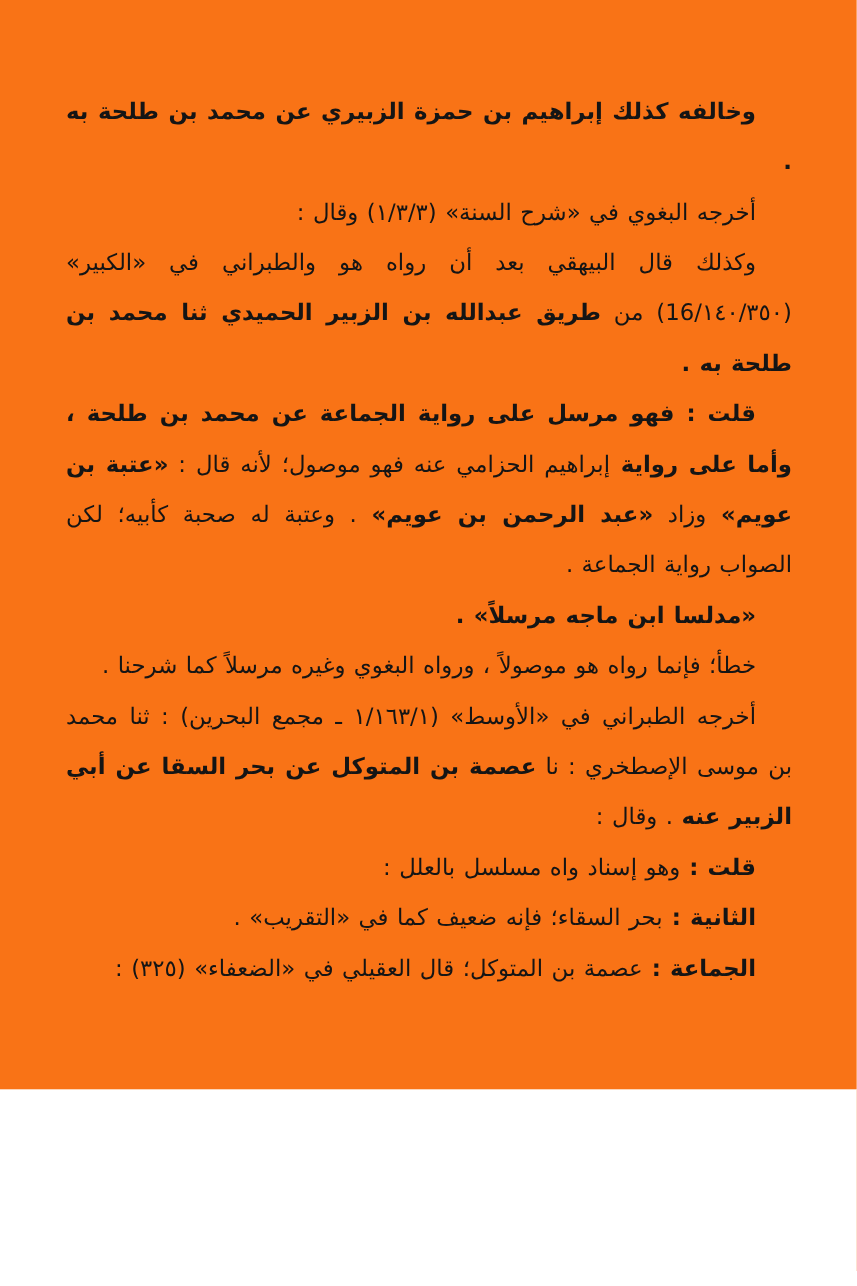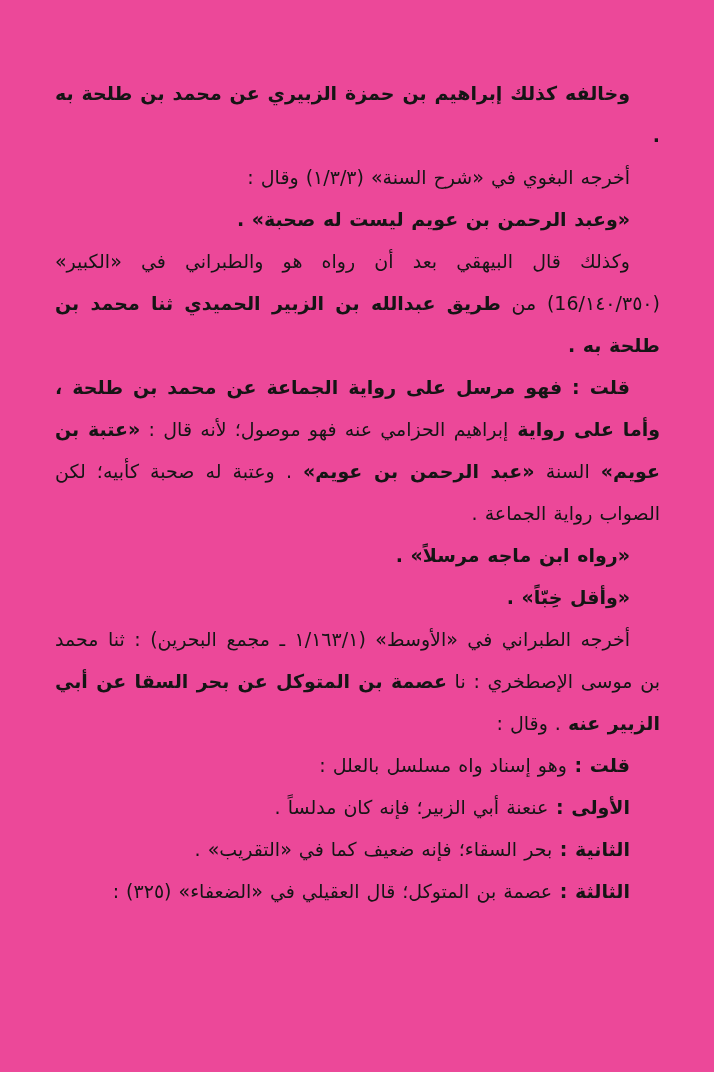--- a/index.html
+++ b/index.html
@@ -4,22 +4,22 @@
 <style>
   html, body {
     margin: 0;
     padding: 0;
     background: #ffffff;
   }
   .page {
     position: relative;
     box-sizing: border-box;
     width: 714px;
-    height: 1072px;
-    background: #ec4899;
+    height: 908px;
+    background: #f97316;
     direction: rtl;
     font-family: "DejaVu Sans", sans-serif;
     color: #151515;
     padding: 72px 54px 0 55px;
     overflow: hidden;
   }
   .text-block {
     width: 100%;
   }
   .para {
@@ -35,39 +35,37 @@
 </head>
 <body>
 
 <div class="page">
   <div class="text-block">
 
     <p class="para"><span class="b">وخالفه كذلك إبراهيم بن حمزة الزبيري عن محمد بن طلحة به .</span></p>
 
     <p class="para"><span>أخرجه البغوي في «شرح السنة» (١/٣/٣) وقال :</span></p>
 
-    <p class="para"><span class="b">«وعبد الرحمن بن عويم ليست له صحبة» .</span></p>
 
     <p class="para"><span>وكذلك قال البيهقي بعد أن رواه هو والطبراني في «الكبير» (16/١٤٠/٣٥٠) من </span><span class="b">طريق عبدالله بن الزبير الحميدي ثنا محمد بن طلحة به .</span></p>
 
-    <p class="para"><span class="b">قلت : فهو مرسل على رواية الجماعة عن محمد بن طلحة ، وأما على رواية </span><span>إبراهيم الحزامي عنه فهو موصول؛ لأنه قال : </span><span class="b">«عتبة بن عويم»</span><span> السنة </span><span class="b">«عبد الرحمن بن عويم»</span><span> . وعتبة له صحبة كأبيه؛ لكن الصواب رواية الجماعة .</span></p>
+    <p class="para"><span class="b">قلت : فهو مرسل على رواية الجماعة عن محمد بن طلحة ، وأما على رواية </span><span>إبراهيم الحزامي عنه فهو موصول؛ لأنه قال : </span><span class="b">«عتبة بن عويم»</span><span> وزاد </span><span class="b">«عبد الرحمن بن عويم»</span><span> . وعتبة له صحبة كأبيه؛ لكن الصواب رواية الجماعة .</span></p>
 
 
-    <p class="para"><span class="b">«رواه ابن ماجه مرسلاً» .</span></p>
+    <p class="para"><span class="b">«مدلسا ابن ماجه مرسلاً» .</span></p>
+
+    <p class="para"><span>خطأ؛ فإنما رواه هو موصولاً ، ورواه البغوي وغيره مرسلاً كما شرحنا .</span></p>
 
 
-
-    <p class="para"><span class="b">«وأقل خِبّاً» .</span></p>
 
     <p class="para"><span>أخرجه الطبراني في «الأوسط» (١/١٦٣/١ ـ مجمع البحرين) : ثنا محمد بن موسى الإصطخري : نا </span><span class="b">عصمة بن المتوكل عن بحر السقا عن أبي الزبير عنه</span><span> . وقال :</span></p>
 
 
     <p class="para"><span class="b">قلت : </span><span>وهو إسناد واه مسلسل بالعلل :</span></p>
 
-    <p class="para"><span class="b">الأولى : </span><span>عنعنة أبي الزبير؛ فإنه كان مدلساً .</span></p>
 
     <p class="para"><span class="b">الثانية : </span><span>بحر السقاء؛ فإنه ضعيف كما في «التقريب» .</span></p>
 
-    <p class="para"><span class="b">الثالثة : </span><span>عصمة بن المتوكل؛ قال العقيلي في «الضعفاء» (٣٢٥) :</span></p>
+    <p class="para"><span class="b">الجماعة : </span><span>عصمة بن المتوكل؛ قال العقيلي في «الضعفاء» (٣٢٥) :</span></p>
 
   </div>
 
 </div>
 
 </body></html>

